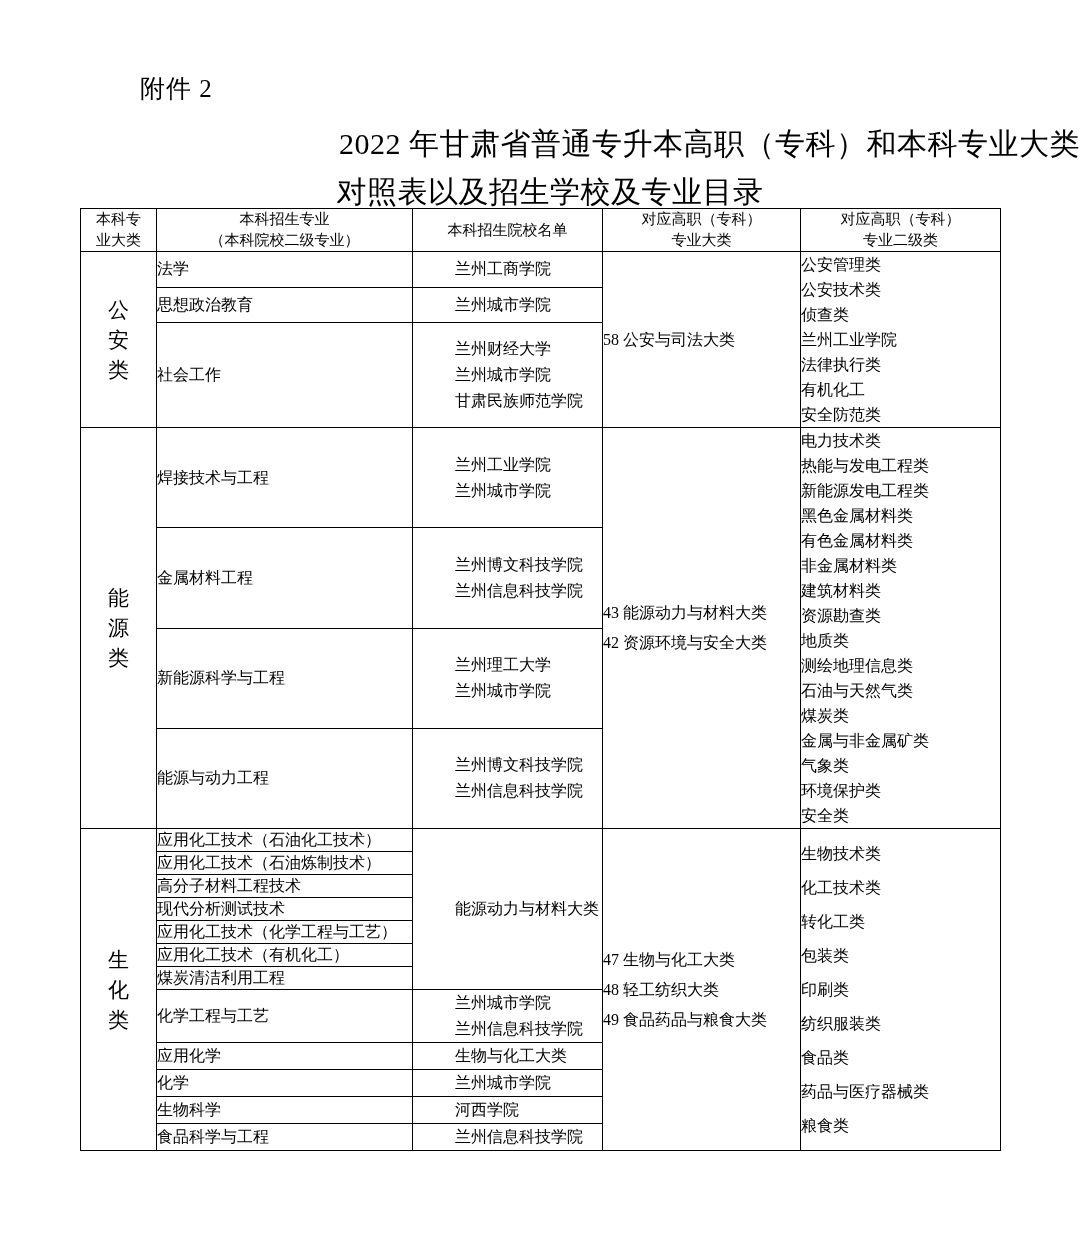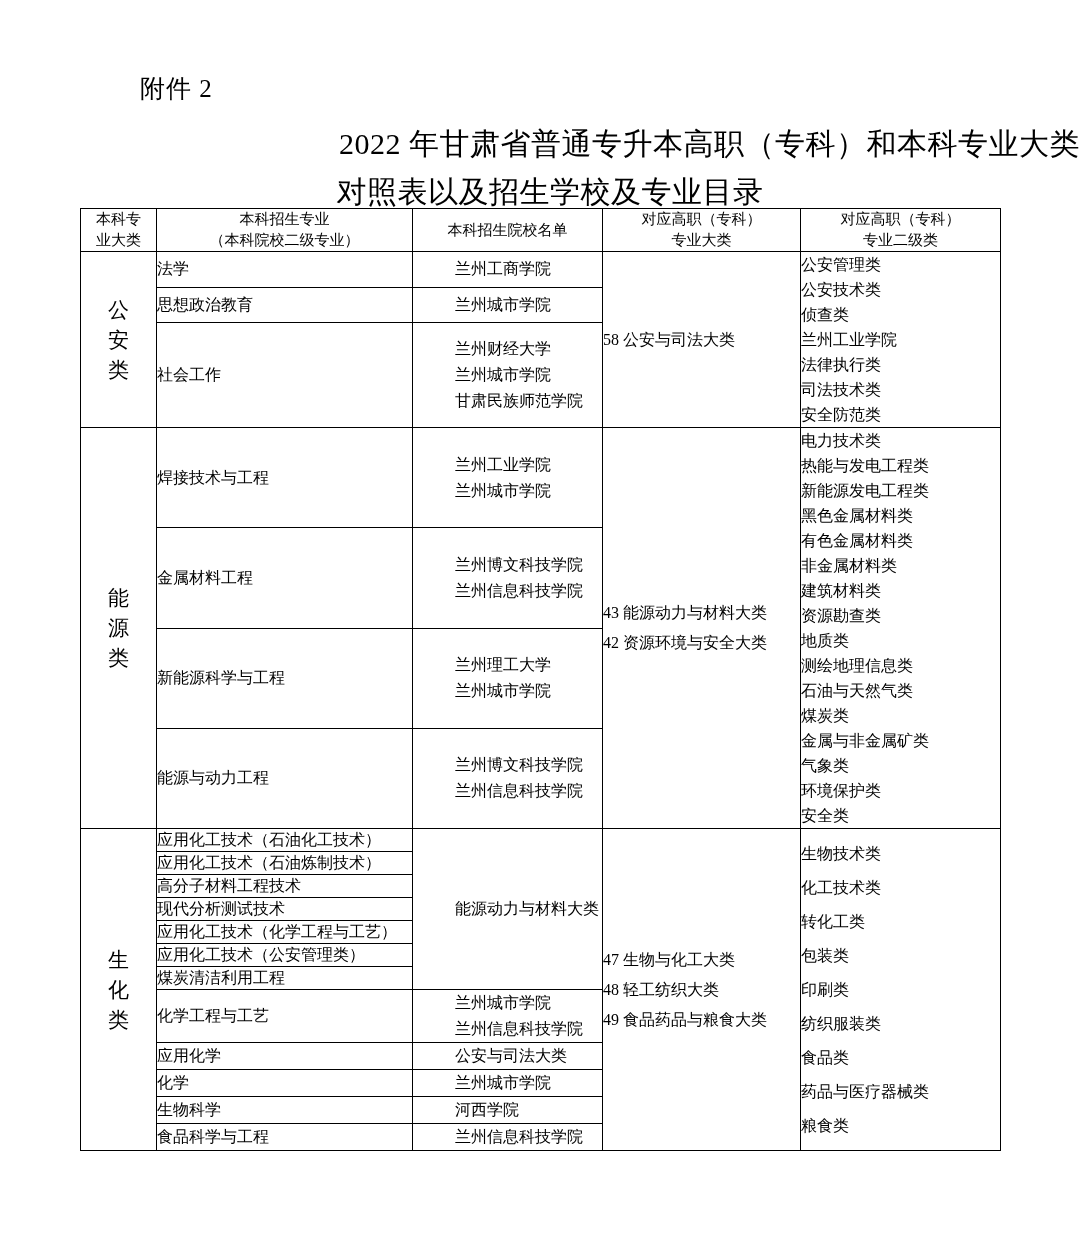--- a/index.html
+++ b/index.html
@@ -161,21 +161,21 @@
           </td>
         </tr>
 
         <tr>
           <td class="cat-cell" rowspan="3">
             <span id="g0cat"><div class="nowrap-line">公</div><div class="nowrap-line">安</div><div class="nowrap-line">类</div></span>
           </td>
           <td class="maj-cell"><span id="g0r0maj"><div class="nowrap-line">法学</div></span></td>
           <td class="sch-cell center"><span id="g0r0sch"><div class="nowrap-line">兰州工商学院</div></span></td>
           <td class="voc-cell" rowspan="3"><span id="g0voc"><div class="nowrap-line">58 公安与司法大类</div></span></td>
-          <td class="voc2-cell" rowspan="3"><span id="g0voc2"><div class="nowrap-line">公安管理类</div><div class="nowrap-line">公安技术类</div><div class="nowrap-line">侦查类</div><div class="nowrap-line">兰州工业学院</div><div class="nowrap-line">法律执行类</div><div class="nowrap-line">司法技术类</div><div class="nowrap-line">安全防范类</div></span></td>
+          <td class="voc2-cell" rowspan="3"><span id="g0voc2"><div class="nowrap-line">公安管理类</div><div class="nowrap-line">公安技术类</div><div class="nowrap-line">侦查类</div><div class="nowrap-line">兰州工业学院</div><div class="nowrap-line">法律执行类</div><div class="nowrap-line">有机化工</div><div class="nowrap-line">安全防范类</div></span></td>
         </tr>
         <tr>
           <td class="maj-cell"><span id="g0r1maj"><div class="nowrap-line">思想政治教育</div></span></td>
           <td class="sch-cell center"><span id="g0r1sch"><div class="nowrap-line">兰州城市学院</div></span></td>
         </tr>
         <tr>
           <td class="maj-cell"><span id="g0r2maj"><div class="nowrap-line">社会工作</div></span></td>
           <td class="sch-cell center"><span id="g0r2sch"><div class="nowrap-line">兰州财经大学</div><div class="nowrap-line">兰州城市学院</div><div class="nowrap-line">甘肃民族师范学院</div></span></td>
         </tr>
 
@@ -212,32 +212,32 @@
         <tr>
           <td class="maj-cell"><span id="g2r2maj"><div class="nowrap-line">高分子材料工程技术</div></span></td>
         </tr>
         <tr>
           <td class="maj-cell"><span id="g2r3maj"><div class="nowrap-line">现代分析测试技术</div></span></td>
         </tr>
         <tr>
           <td class="maj-cell"><span id="g2r4maj"><div class="nowrap-line">应用化工技术（化学工程与工艺）</div></span></td>
         </tr>
         <tr>
-          <td class="maj-cell"><span id="g2r5maj"><div class="nowrap-line">应用化工技术（公安管理类）</div></span></td>
+          <td class="maj-cell"><span id="g2r5maj"><div class="nowrap-line">应用化工技术（有机化工）</div></span></td>
         </tr>
         <tr>
           <td class="maj-cell"><span id="g2r6maj"><div class="nowrap-line">煤炭清洁利用工程</div></span></td>
         </tr>
         <tr>
           <td class="maj-cell"><span id="g2r7maj"><div class="nowrap-line">化学工程与工艺</div></span></td>
           <td class="sch-cell center"><span id="g2r7sch"><div class="nowrap-line">兰州城市学院</div><div class="nowrap-line">兰州信息科技学院</div></span></td>
         </tr>
         <tr>
           <td class="maj-cell"><span id="g2r8maj"><div class="nowrap-line">应用化学</div></span></td>
-          <td class="sch-cell center"><span id="g2r8sch"><div class="nowrap-line">公安与司法大类</div></span></td>
+          <td class="sch-cell center"><span id="g2r8sch"><div class="nowrap-line">生物与化工大类</div></span></td>
         </tr>
         <tr>
           <td class="maj-cell"><span id="g2r9maj"><div class="nowrap-line">化学</div></span></td>
           <td class="sch-cell center"><span id="g2r9sch"><div class="nowrap-line">兰州城市学院</div></span></td>
         </tr>
         <tr>
           <td class="maj-cell"><span id="g2r10maj"><div class="nowrap-line">生物科学</div></span></td>
           <td class="sch-cell center"><span id="g2r10sch"><div class="nowrap-line">河西学院</div></span></td>
         </tr>
         <tr>

